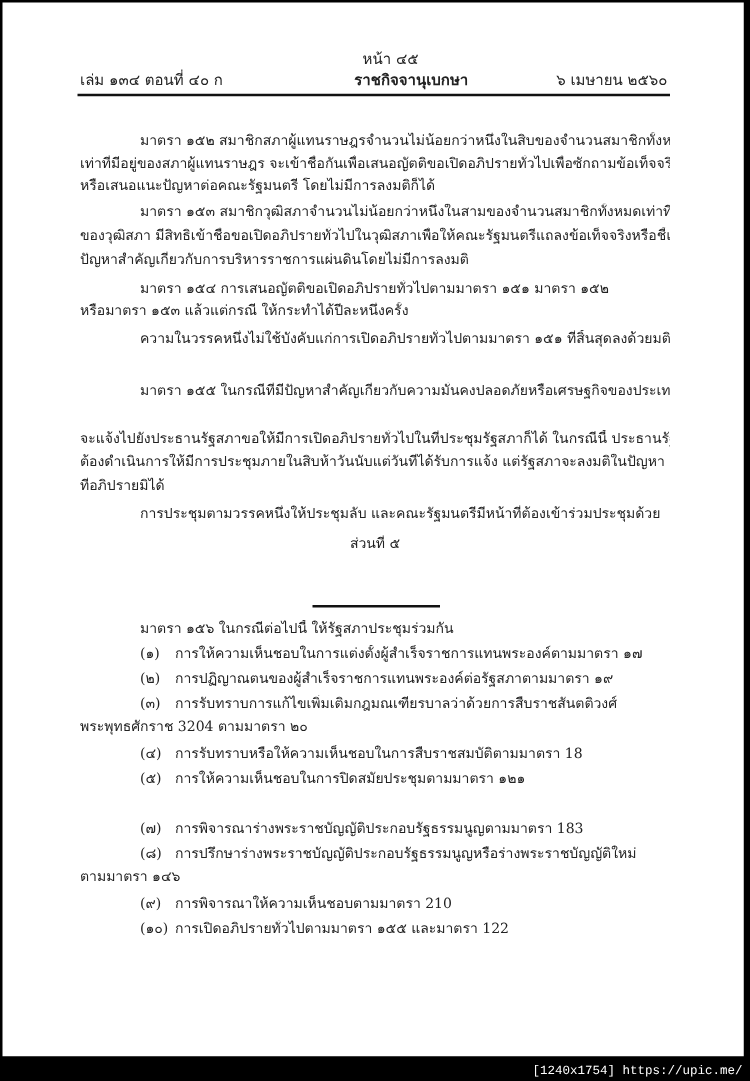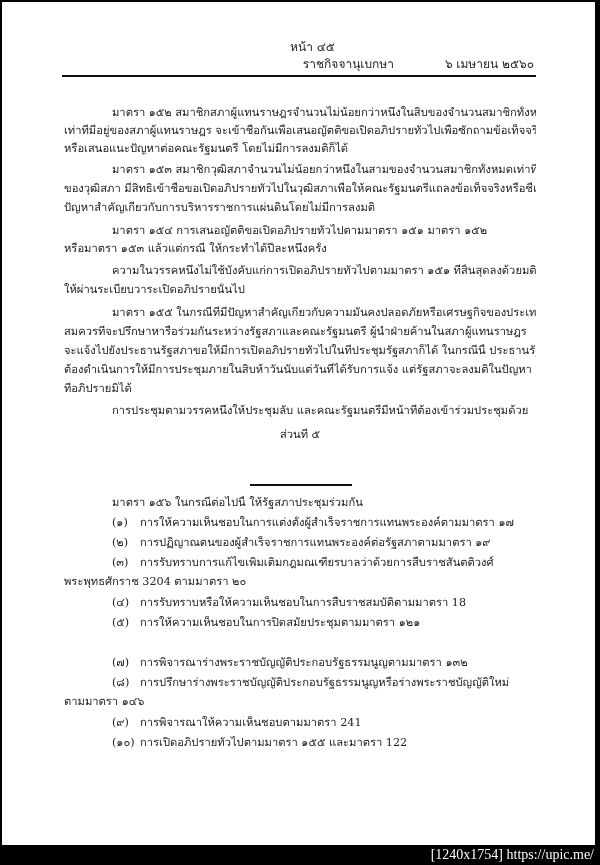--- a/index.html
+++ b/index.html
@@ -9,75 +9,74 @@
       font-family: "DejaVu Serif", "Liberation Serif", serif;
       color: #222;
     }
     .page {
       position: absolute; left: 2px; top: 2px; width: 593px; height: 843px;
       background: #fff;
     }
     .hdr-page { position: absolute; top: 35px; left: 0; width: 593px; text-align: center; font-size: 12px; margin-left: 14px; }
     .hdr-row { position: absolute; top: 52px; left: 62px; width: 470px; font-size: 12px; height: 16px; }
     .hdr-row .l { position: absolute; left: 0; }
-    .hdr-row .c { position: absolute; left: 200px; width: 130px; text-align: right; }
+    .hdr-row .c { position: absolute; left: 200px; width: 130px; text-align: center; font-weight: bold; }
     .hdr-row .r { position: absolute; right: 0; }
     .hdr-rule { position: absolute; top: 73px; left: 60px; width: 474px; height: 2px; background: #111; }
     .line { position: absolute; left: 62px; width: 472px; font-size: 11.2px; line-height: 14px; white-space: nowrap; overflow: hidden; }
     .ind { left: 110px; width: 424px; }
     .ctr { left: 62px; width: 472px; text-align: center; }
     .item-num { display: inline-block; width: 28px; }
     .sec-rule { position: absolute; top: 482px; left: 248px; width: 102px; height: 1.5px; background: #111; }
     .watermark {
       position: absolute; right: 6px; bottom: 2px; color: #fff;
-      font-family: Liberation Serif, serif; font-size: 14px;
+      font-family: Liberation Mono, monospace; font-size: 10px;
     }
   </style>
 </head>
 <body>
 
 <div class="page">
   <div class="hdr-page">หน้า ๔๕</div>
   <div class="hdr-row">
+    <span class="l">เล่ม ๑๓๔ ตอนที่ ๔๐ ก</span>
     <span class="c">ราชกิจจานุเบกษา</span>
     <span class="r">๖ เมษายน ๒๕๖๐</span>
   </div>
   <div class="hdr-rule"></div>
 
   <div class="line ind" style="top:104px">มาตรา ๑๕๒ สมาชิกสภาผู้แทนราษฎรจำนวนไม่น้อยกว่าหนึ่งในสิบของจำนวนสมาชิกทั้งหมด</div>
   <div class="line" style="top:122px">เท่าที่มีอยู่ของสภาผู้แทนราษฎร จะเข้าชื่อกันเพื่อเสนอญัตติขอเปิดอภิปรายทั่วไปเพื่อซักถามข้อเท็จจริง</div>
   <div class="line" style="top:140px">หรือเสนอแนะปัญหาต่อคณะรัฐมนตรี โดยไม่มีการลงมติก็ได้</div>
 
   <div class="line ind" style="top:161px">มาตรา ๑๕๓ สมาชิกวุฒิสภาจำนวนไม่น้อยกว่าหนึ่งในสามของจำนวนสมาชิกทั้งหมดเท่าที่มีอยู่</div>
   <div class="line" style="top:180px">ของวุฒิสภา มีสิทธิเข้าชื่อขอเปิดอภิปรายทั่วไปในวุฒิสภาเพื่อให้คณะรัฐมนตรีแถลงข้อเท็จจริงหรือชี้แจง</div>
   <div class="line" style="top:199px">ปัญหาสำคัญเกี่ยวกับการบริหารราชการแผ่นดินโดยไม่มีการลงมติ</div>
 
   <div class="line ind" style="top:222px">มาตรา ๑๕๔ การเสนอญัตติขอเปิดอภิปรายทั่วไปตามมาตรา ๑๕๑ มาตรา ๑๕๒</div>
   <div class="line" style="top:240px">หรือมาตรา ๑๕๓ แล้วแต่กรณี ให้กระทำได้ปีละหนึ่งครั้ง</div>
   <div class="line ind" style="top:262px">ความในวรรคหนึ่งไม่ใช้บังคับแก่การเปิดอภิปรายทั่วไปตามมาตรา ๑๕๑ ที่สิ้นสุดลงด้วยมติ</div>
-  <div class="line" style="top:281px">ให้ผ่านระเบียบวาระเปิดอภิปรายนั้นไป</div>
 
   <div class="line ind" style="top:304px">มาตรา ๑๕๕ ในกรณีที่มีปัญหาสำคัญเกี่ยวกับความมั่นคงปลอดภัยหรือเศรษฐกิจของประเทศ</div>
-  <div class="line" style="top:323px">สมควรที่จะปรึกษาหารือร่วมกันระหว่างรัฐสภาและคณะรัฐมนตรี ผู้นำฝ่ายค้านในสภาผู้แทนราษฎร</div>
   <div class="line" style="top:342px">จะแจ้งไปยังประธานรัฐสภาขอให้มีการเปิดอภิปรายทั่วไปในที่ประชุมรัฐสภาก็ได้ ในกรณีนี้ ประธานรัฐสภา</div>
   <div class="line" style="top:361px">ต้องดำเนินการให้มีการประชุมภายในสิบห้าวันนับแต่วันที่ได้รับการแจ้ง แต่รัฐสภาจะลงมติในปัญหา</div>
   <div class="line ind" style="top:402px">การประชุมตามวรรคหนึ่งให้ประชุมลับ และคณะรัฐมนตรีมีหน้าที่ต้องเข้าร่วมประชุมด้วย</div>
   <div class="line" style="top:380px">ที่อภิปรายมิได้</div>
 
   <div class="line ctr" style="top:426px">ส่วนที่ ๕</div>
   <div class="sec-rule"></div>
 
   <div class="line ind" style="top:494px">มาตรา ๑๕๖ ในกรณีต่อไปนี้ ให้รัฐสภาประชุมร่วมกัน</div>
 
   <div class="line ind" style="top:514px"><span class="item-num">(๑)</span><span>การให้ความเห็นชอบในการแต่งตั้งผู้สำเร็จราชการแทนพระองค์ตามมาตรา ๑๗</span></div>
   <div class="line ind" style="top:534px"><span class="item-num">(๒)</span><span>การปฏิญาณตนของผู้สำเร็จราชการแทนพระองค์ต่อรัฐสภาตามมาตรา ๑๙</span></div>
   <div class="line ind" style="top:554px"><span class="item-num">(๓)</span><span>การรับทราบการแก้ไขเพิ่มเติมกฎมณเฑียรบาลว่าด้วยการสืบราชสันตติวงศ์</span></div>
   <div class="line" style="top:573px">พระพุทธศักราช 3204 ตามมาตรา ๒๐</div>
   <div class="line ind" style="top:594px"><span class="item-num">(๔)</span><span>การรับทราบหรือให้ความเห็นชอบในการสืบราชสมบัติตามมาตรา 18</span></div>
   <div class="line ind" style="top:614px"><span class="item-num">(๕)</span><span>การให้ความเห็นชอบในการปิดสมัยประชุมตามมาตรา ๑๒๑</span></div>
-  <div class="line ind" style="top:654px"><span class="item-num">(๗)</span><span>การพิจารณาร่างพระราชบัญญัติประกอบรัฐธรรมนูญตามมาตรา ๑๓๒</span></div>
+  <div class="line ind" style="top:654px"><span class="item-num">(๗)</span><span>การพิจารณาร่างพระราชบัญญัติประกอบรัฐธรรมนูญตามมาตรา 183</span></div>
   <div class="line ind" style="top:674px"><span class="item-num">(๘)</span><span>การปรึกษาร่างพระราชบัญญัติประกอบรัฐธรรมนูญหรือร่างพระราชบัญญัติใหม่</span></div>
   <div class="line" style="top:693px">ตามมาตรา ๑๔๖</div>
-  <div class="line ind" style="top:714px"><span class="item-num">(๙)</span><span>การพิจารณาให้ความเห็นชอบตามมาตรา 241</span></div>
+  <div class="line ind" style="top:714px"><span class="item-num">(๙)</span><span>การพิจารณาให้ความเห็นชอบตามมาตรา 210</span></div>
   <div class="line ind" style="top:734px"><span class="item-num">(๑๐)</span><span>การเปิดอภิปรายทั่วไปตามมาตรา ๑๕๕ และมาตรา 122</span></div>
 </div>
 
 <div class="watermark">[1240x1754] https://upic.me/</div>
 
 </body></html>

